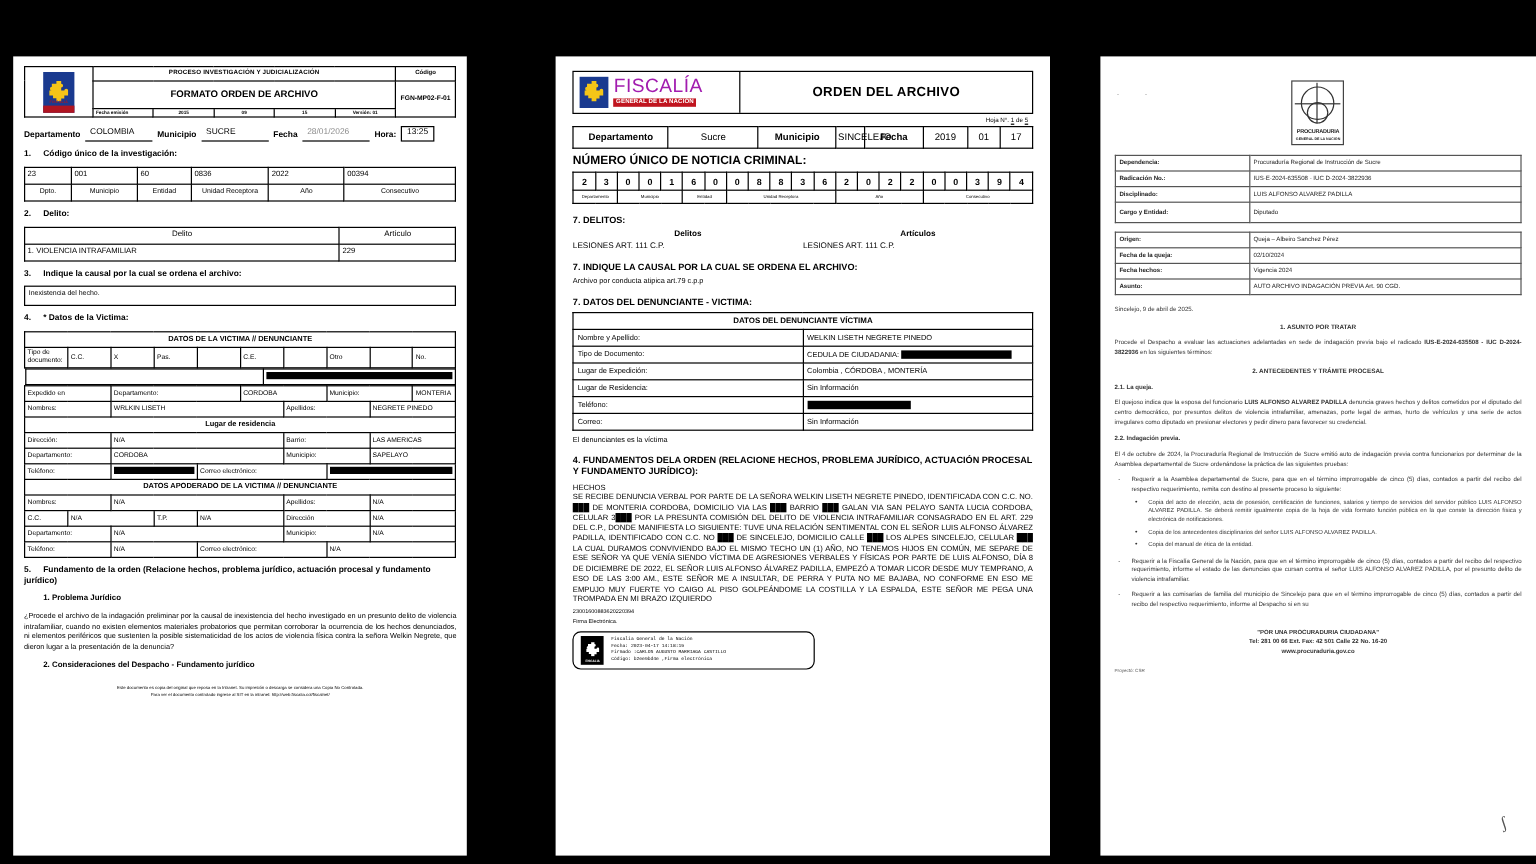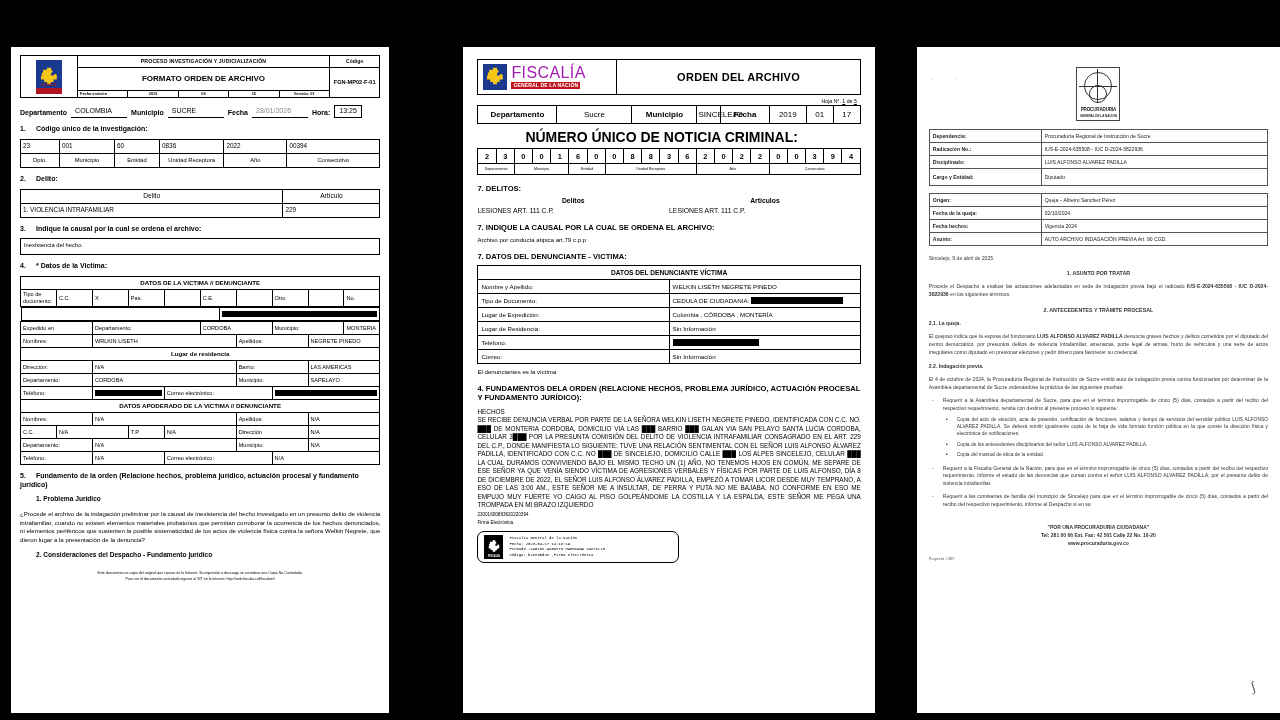--- a/index.html
+++ b/index.html
@@ -204,21 +204,21 @@
   }
   .hoja u { text-decoration: underline; }
 
   .d2-dept { width: 100%; border-collapse: collapse; table-layout: fixed; margin-top: 1px; }
   .d2-dept td {
     border: 0.9px solid #000; height: 15px; text-align: center;
     font-size: 8px; font-weight: bold;
   }
   .d2-dept td.v { font-weight: normal; font-size: 8px; }
 
-  .d2-h2 { font-weight: bold; font-size: 14px; margin-top: 5px; margin-left: 48px; }
+  .d2-h2 { font-weight: bold; font-size: 10px; margin-top: 5px; }
 
   .nunc { width: 100%; border-collapse: collapse; table-layout: fixed; margin-top: 3px; }
   .nunc td.dg {
     border: 0.8px solid #000; text-align: center; font-weight: bold;
     font-size: 7.4px; height: 12px;
   }
   .nunc td.gl {
     border: 0.8px solid #000; text-align: center; font-size: 3.6px; height: 8px;
   }
 

